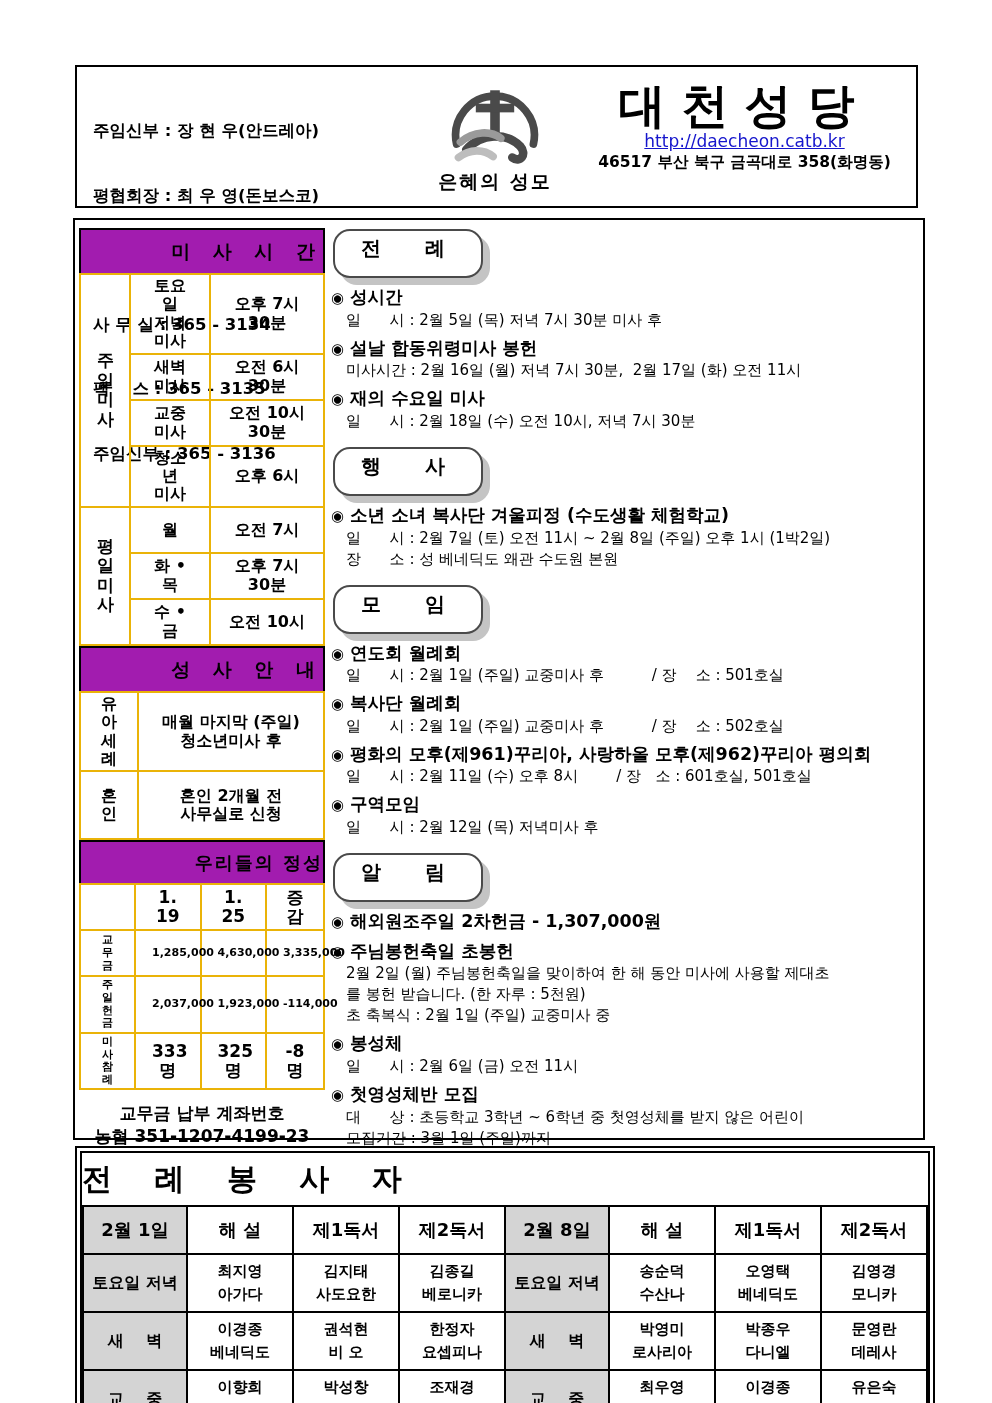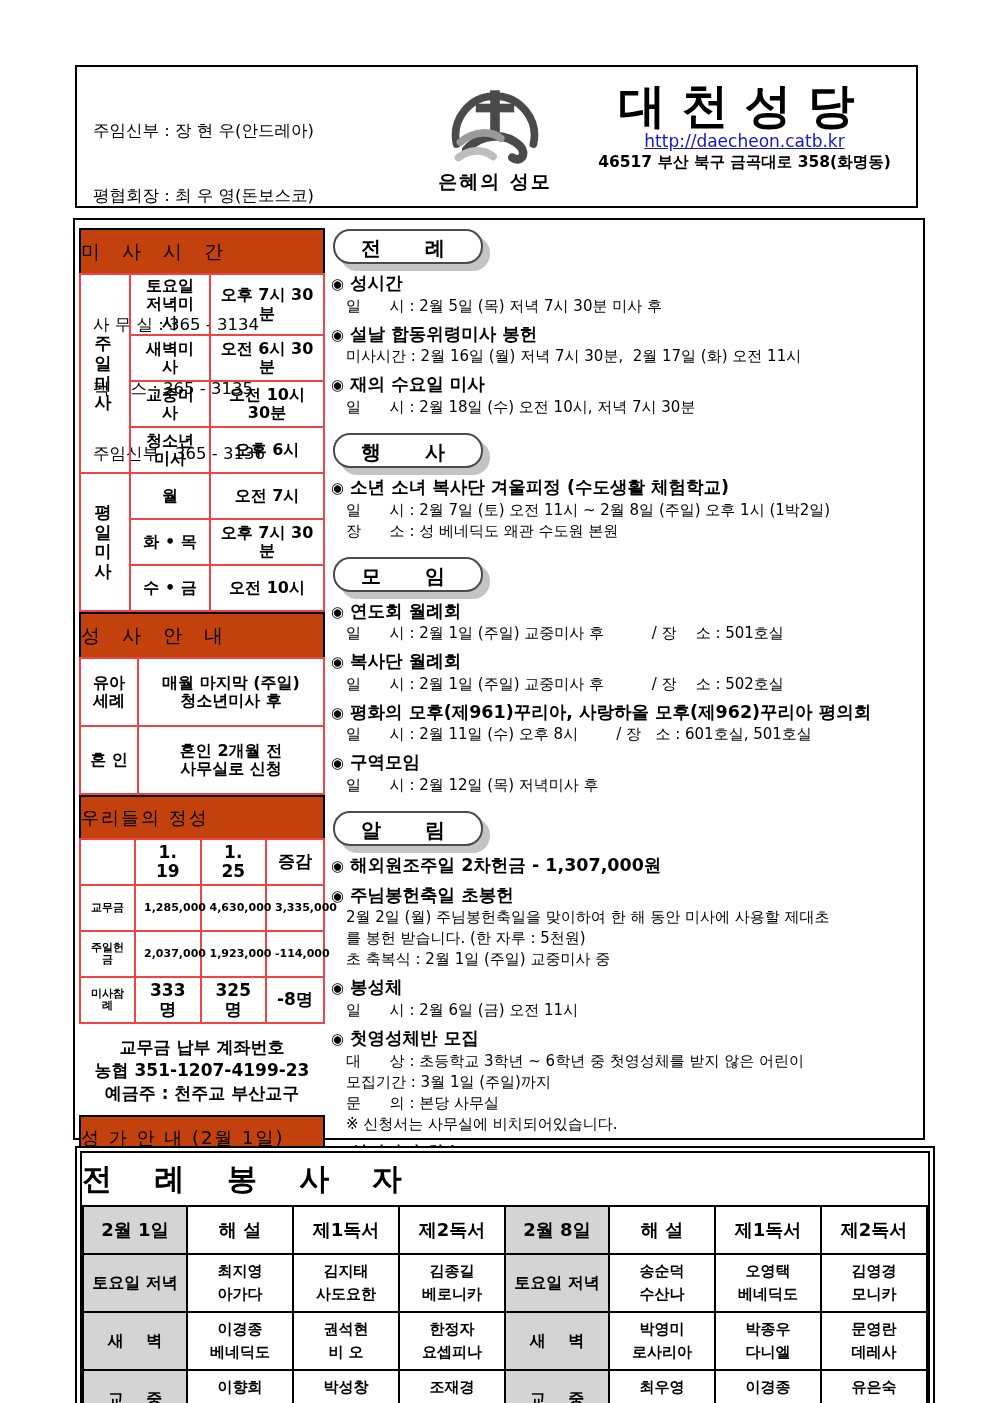--- a/index.html
+++ b/index.html
@@ -2,47 +2,47 @@
 <html><head>
 <meta charset="utf-8">
 <style>
   html,body{margin:0;padding:0;background:#fff}
   body{width:992px;height:1403px;position:relative;color:#000;
        font-family:"DejaVu Sans","Liberation Sans",sans-serif;}
   b{font-weight:bold}
 
   
   .hdr{position:absolute;left:75px;top:65px;width:839px;height:139px;border:2px solid #000;display:flex}
-  .contacts{width:324px;padding:10px 0 0 16px;font-weight:normal;font-size:16.5px;line-height:21.5px;white-space:pre}
+  .contacts{width:324px;padding:10px 0 0 16px;font-weight:bold;font-size:16.5px;line-height:21.5px;white-space:pre}
   .logoblk{width:156px;text-align:center;padding-top:6px}
   .logocap{font-weight:bold;font-size:19px;margin-top:-4px;letter-spacing:2px}
   .titleblk{flex:1;text-align:center;padding-top:14px}
   .churchname{font-size:47px;font-weight:bold;letter-spacing:16px;line-height:1.05;white-space:nowrap}
   .url{color:#1515cc;font-weight:normal;font-size:17px;text-decoration:underline;margin-top:1px;display:inline-block}
   .addr{font-weight:bold;font-size:15.5px;margin-top:1px;white-space:pre}
 
   
   .mid{position:absolute;left:73px;top:218px;width:848px;height:918px;border:2px solid #000}
   .leftcol{position:absolute;left:4px;top:8px;width:246px}
-  .bar{background:#c2410c;border:2px solid #000;text-align:left;font-weight:normal;font-size:19px;
+  .bar{background:#a21caf;border:2px solid #000;text-align:right;font-weight:bold;font-size:19px;
        padding:9px 0 8px;letter-spacing:8px;white-space:pre}
   .bar.sm{letter-spacing:2px;font-size:18px}
   .leftcol table{border-collapse:collapse;width:100%;table-layout:fixed;margin-top:-2px}
-  .leftcol td{border:2px solid #ef4444;text-align:center;font-weight:bold;padding:2px 8px;line-height:1.15}
+  .leftcol td{border:2px solid #eab308;text-align:center;font-weight:bold;padding:2px 16px;line-height:1.15}
   .mass td{font-size:16px;height:40px}
   .mass .grp{font-size:17px;letter-spacing:4px}
   .sac td{font-size:16px;height:62px}
   .off td{font-size:11px;height:40px}
   .off .oh{font-size:17px}
   .acct{font-weight:bold;text-align:center;font-size:17px;line-height:1.35;margin:12px 0 10px}
   .hym td{font-size:17px;height:33px}
 
   
   .rightcol{position:absolute;left:256px;top:0;width:592px}
-  .badge{display:inline-block;border:2px solid #4a4a4a;border-radius:17px;padding:4px 26px 0;
+  .badge{display:inline-block;border:2px solid #4a4a4a;border-radius:17px;padding:4px 26px 14px;
          font-size:20px;font-weight:bold;letter-spacing:10px;background:#fff;
          box-shadow:7px 7px 0 #c4c4c4;margin:9px 0 8px 2px;white-space:pre}
   .item{margin-bottom:6px}
   .ihead{font-size:17.5px;font-weight:bold;white-space:pre;line-height:1.35}
   .bullet{font-size:15px;margin-right:6px}
   .iline{font-size:15px;line-height:1.4;padding-left:15px;white-space:pre}
 
   
   .bottom{position:absolute;left:75px;top:1146px;width:846px;border:7px double #000;background:#fff}
   .btitle{text-align:left;font-weight:bold;font-size:30px;letter-spacing:16px;padding:6px 0 5px;white-space:pre}

